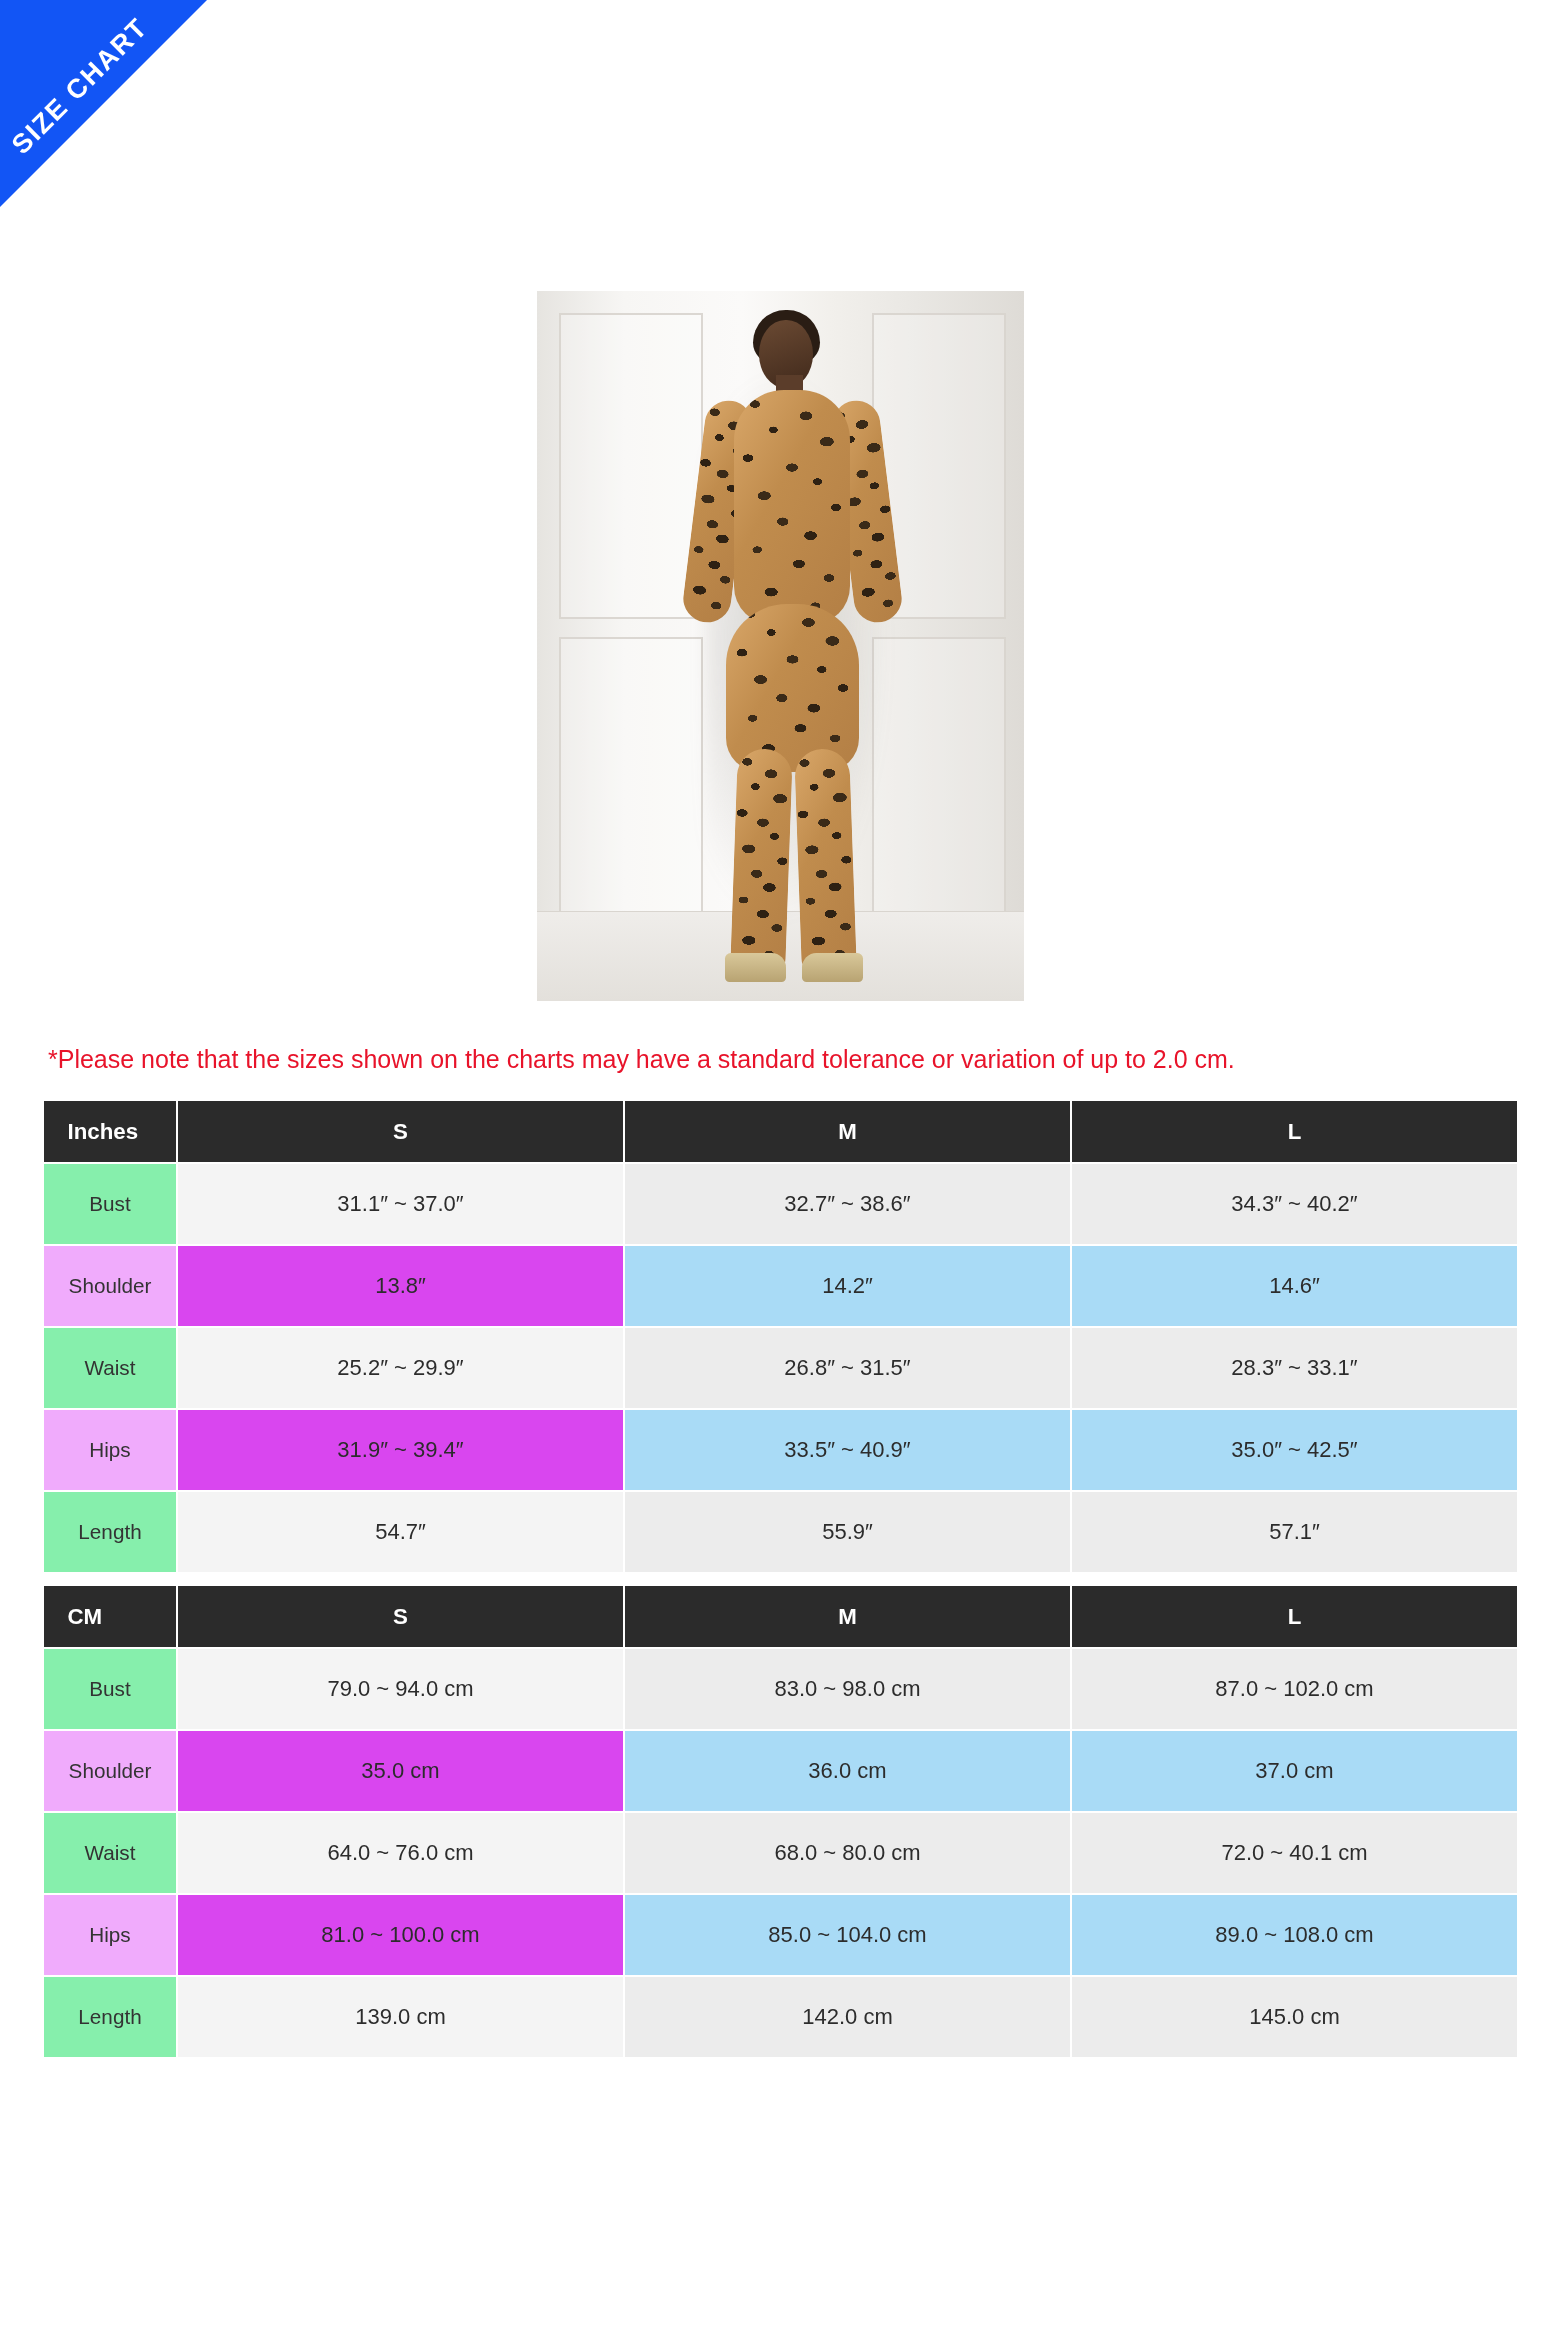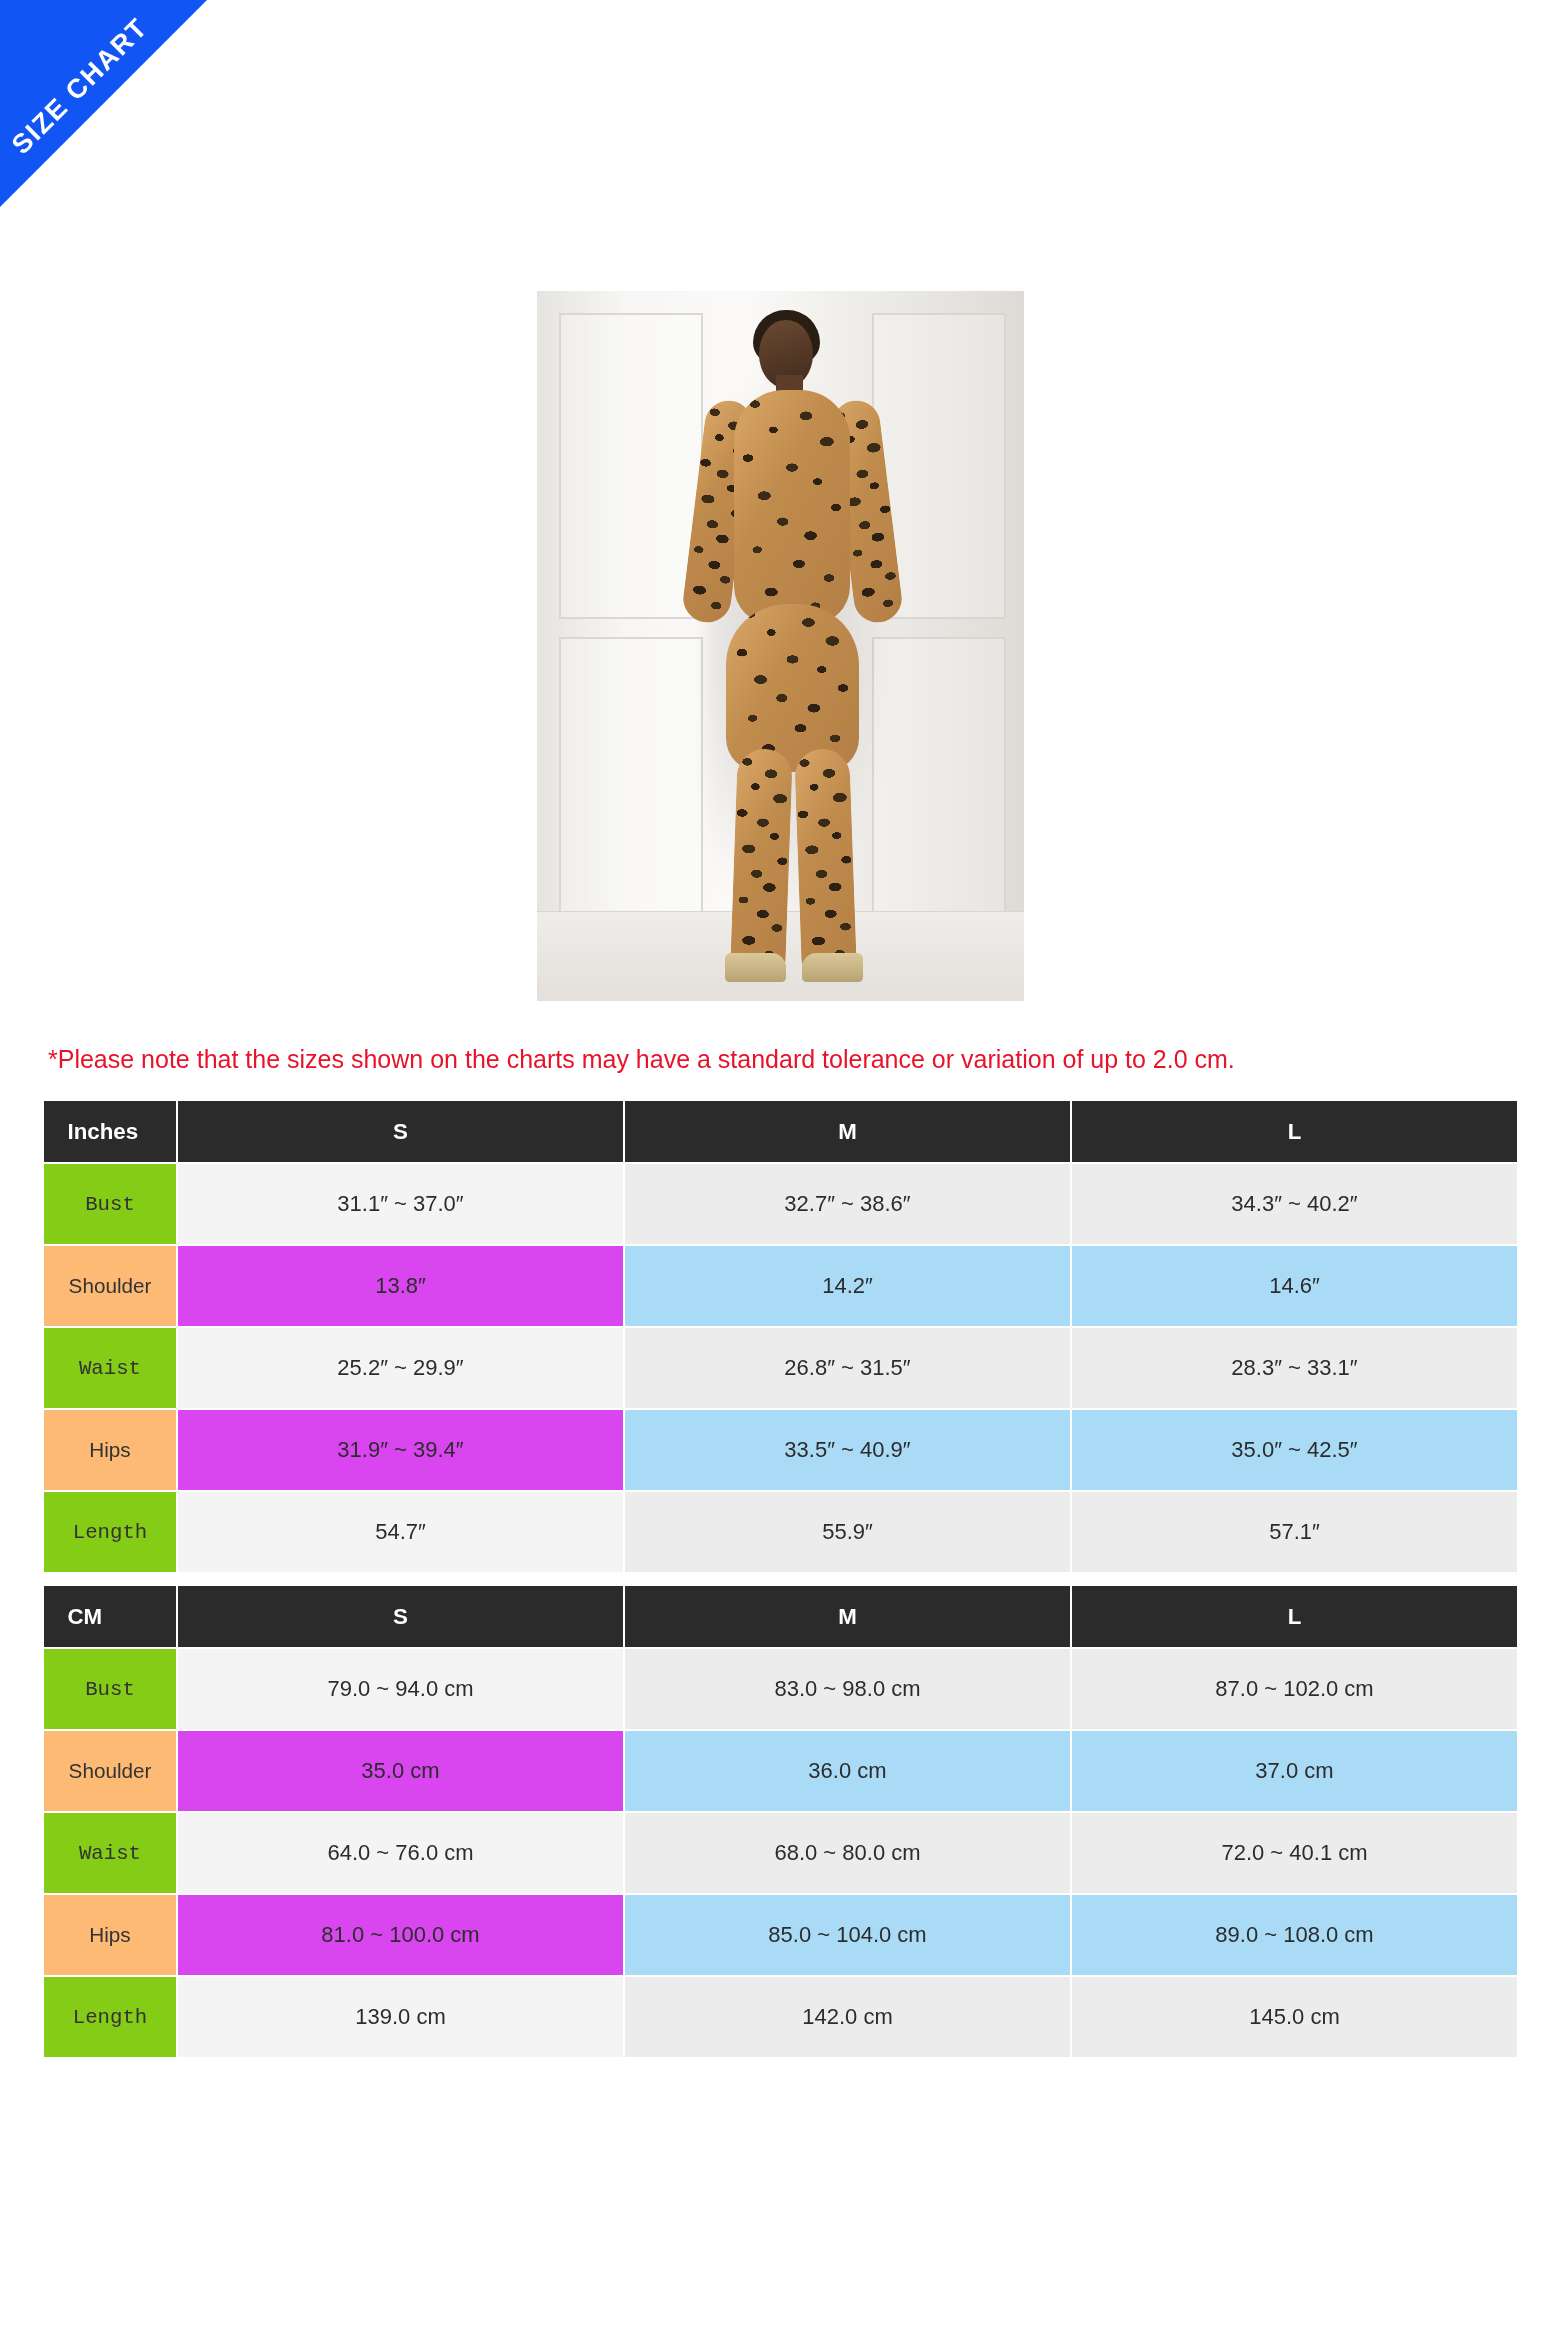--- a/index.html
+++ b/index.html
@@ -217,23 +217,23 @@
     color: #2c2c2c;
     text-align: center;
     border: 0;
   }
   .size-table td.row-label {
     text-align: center;
     font-size: 20.7px;
     color: #333333;
   }
   
-  .size-table tr.band-grey td.row-label { background: #84cc16; font-family: Liberation Mono, monospace; }
+  .size-table tr.band-grey td.row-label { background: #86efac; }
   .size-table tr.band-grey td.val       { background: #ececec; margin-top: 36px; }
-  .size-table tr.band-blue td.row-label { background: #fdba74; }
+  .size-table tr.band-blue td.row-label { background: #f0abfc; }
   .size-table tr.band-blue td.val       { background: #a9dbf6; }
   .size-table tr.band-blue td.val.lighter { background: #d946ef; }
   .size-table tr.band-grey td.val.lighter { background: #f4f4f4; }
 
   
   .size-table td.val, .size-table th.head-size {
     border-left: 2.8px solid #ffffff;
     border-right: 2.8px solid #ffffff;
   }
   .size-table td.row-label, .size-table th.head-label {

